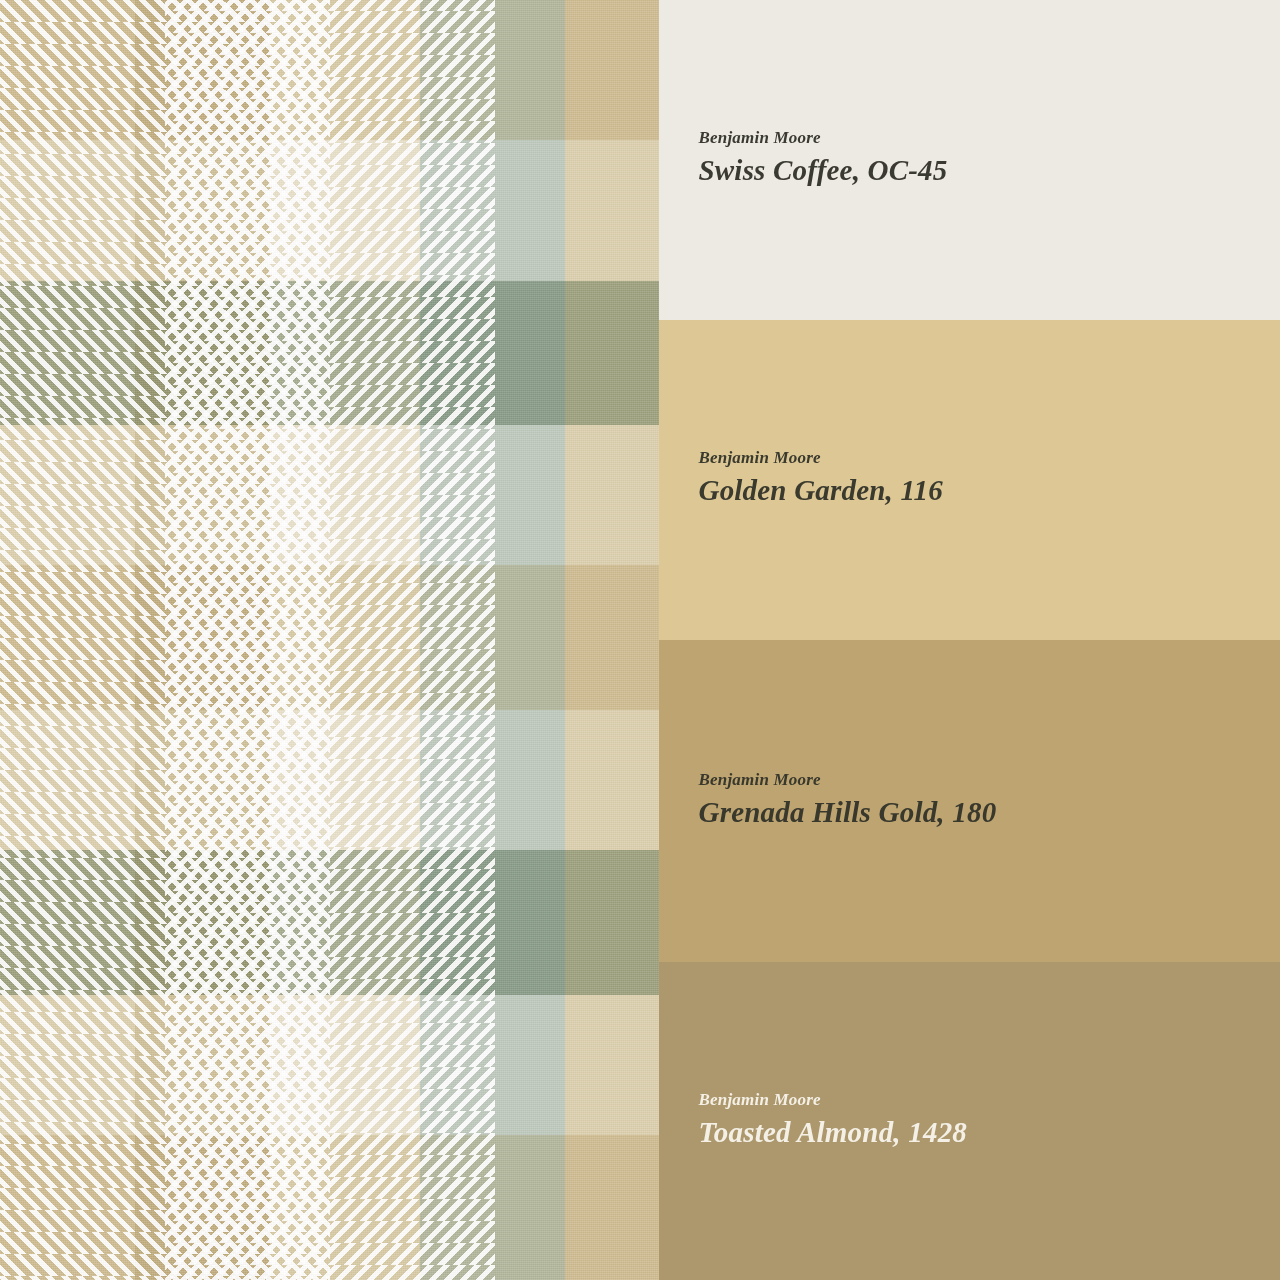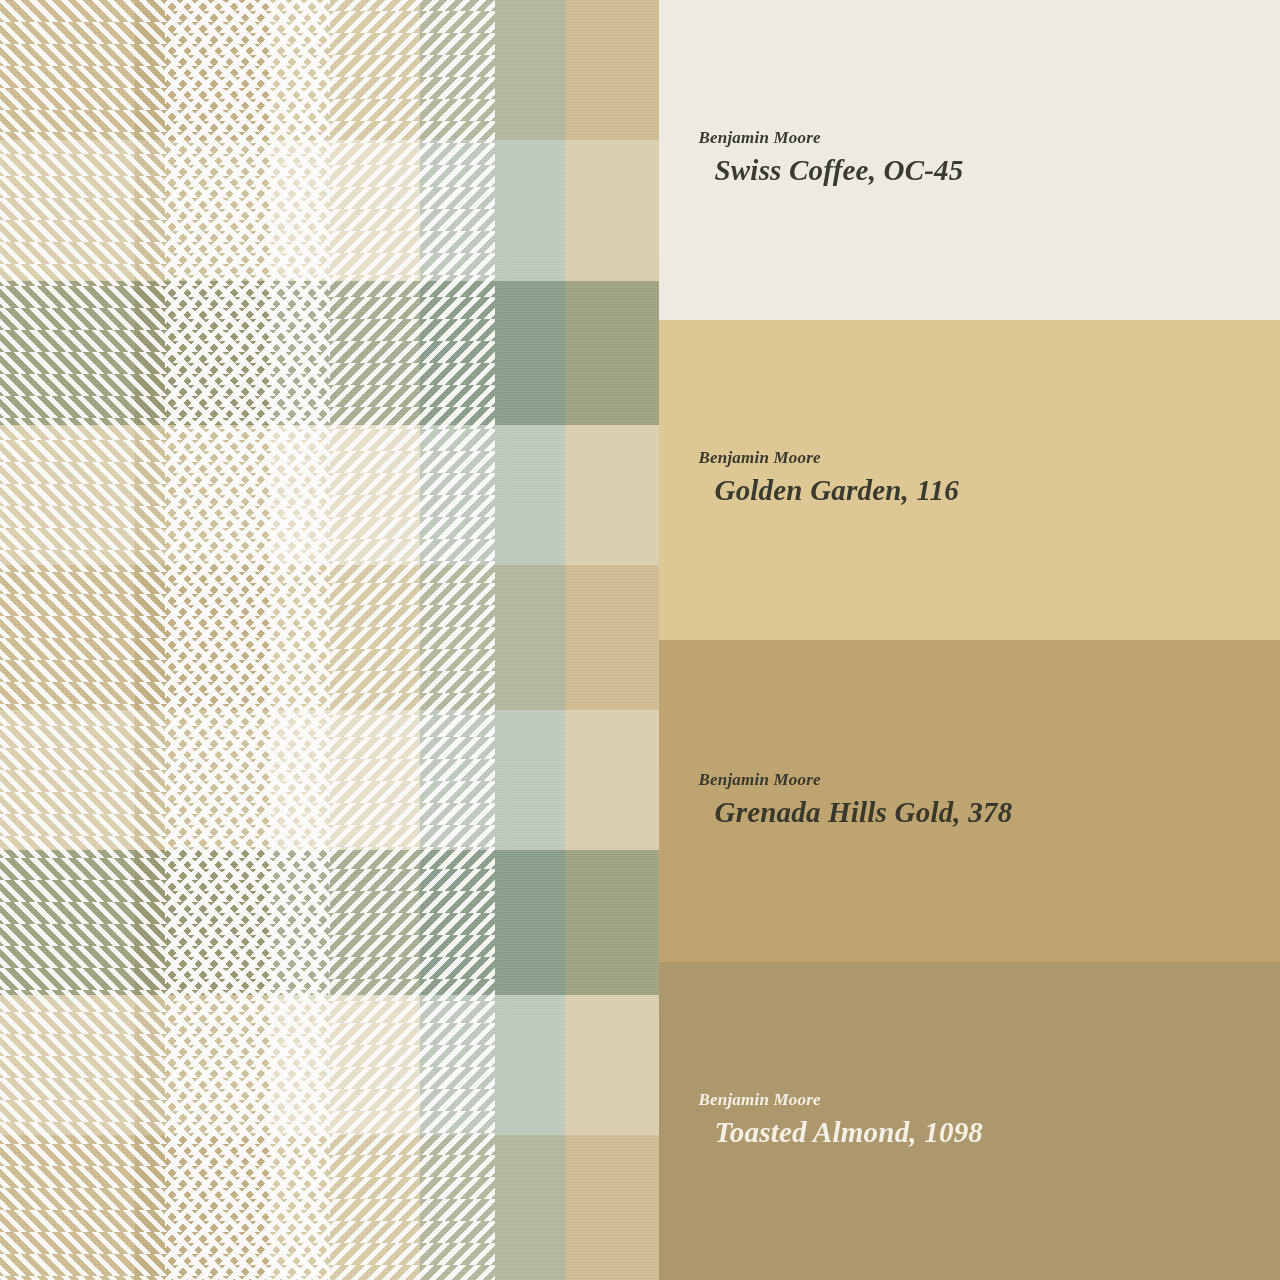--- a/index.html
+++ b/index.html
@@ -59,21 +59,20 @@
   }
   .brand {
     font-style:italic; font-weight:700;
     font-size:17px; letter-spacing:.2px;
     font-family:"Liberation Serif", serif;
   }
   .name {
     font-style:italic; font-weight:700;
     font-size:29px; letter-spacing:.2px;
     font-family:"Liberation Serif", serif;
-    margin-left:16px;
   }
 </style>
 </head>
 <body>
 
 <div id="board">
 
   <div id="fabric">
     <div class="ground"></div>
     <div class="cols" id="cols">
@@ -107,24 +106,24 @@
       </div>
       <div class="swatch" style="height: 320px; background: rgb(221, 199, 148);">
         <div class="label" style="top: 128px; color: rgb(58, 58, 46);">
           <div class="brand">Benjamin Moore</div>
           <div class="name">Golden Garden, 116</div>
         </div>
       </div>
       <div class="swatch" style="height: 322px; background: rgb(189, 164, 113);">
         <div class="label" style="top: 130px; color: rgb(57, 56, 44);">
           <div class="brand">Benjamin Moore</div>
-          <div class="name">Grenada Hills Gold, 378</div>
+          <div class="name">Grenada Hills Gold, 180</div>
         </div>
       </div>
       <div class="swatch" style="height: 318px; background: rgb(173, 151, 108);">
         <div class="label" style="top: 128px; color: rgb(244, 240, 230);">
           <div class="brand">Benjamin Moore</div>
-          <div class="name">Toasted Almond, 1098</div>
+          <div class="name">Toasted Almond, 1428</div>
         </div>
       </div>
     </div>
 
 </div>
 
 </body></html>

